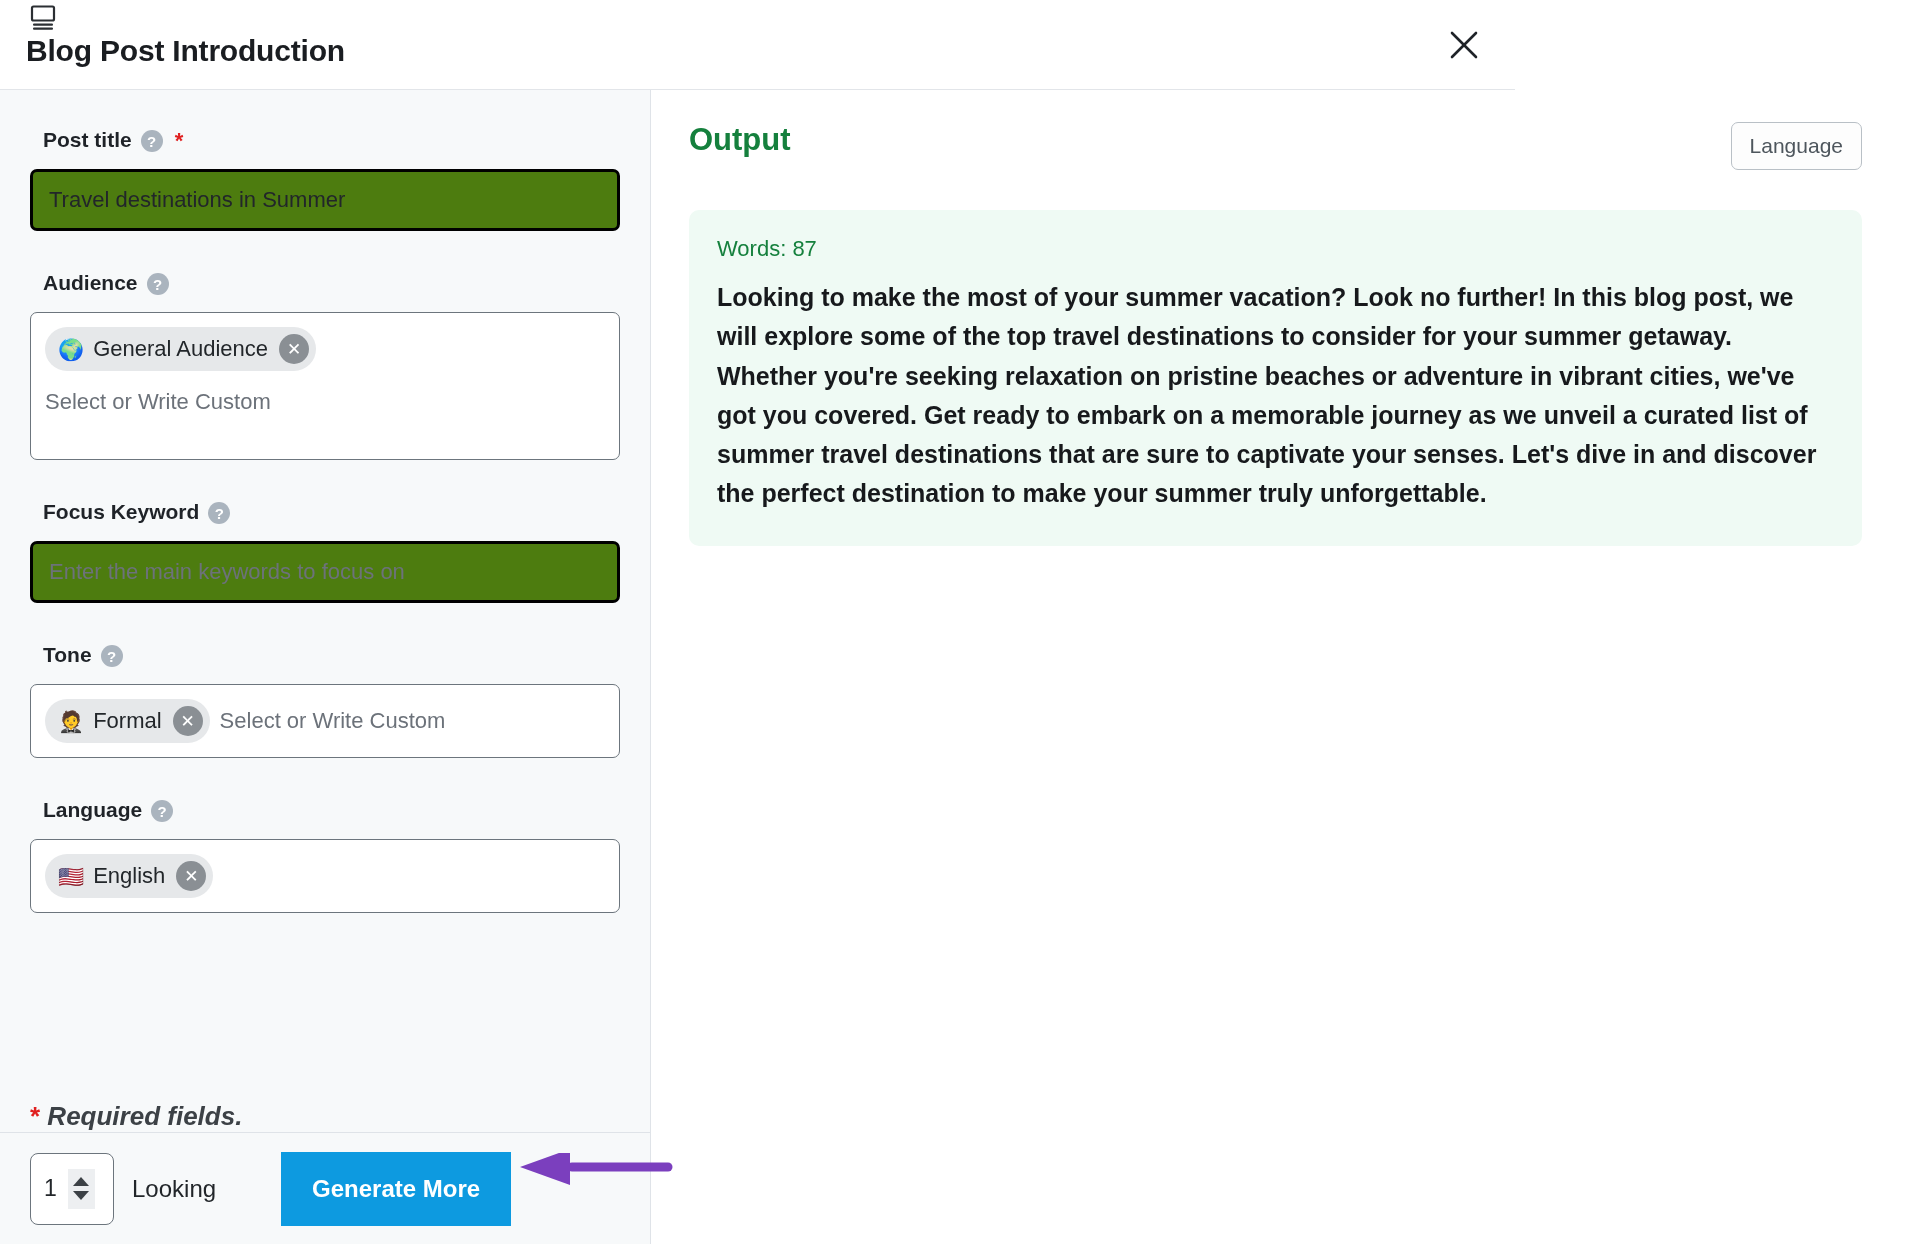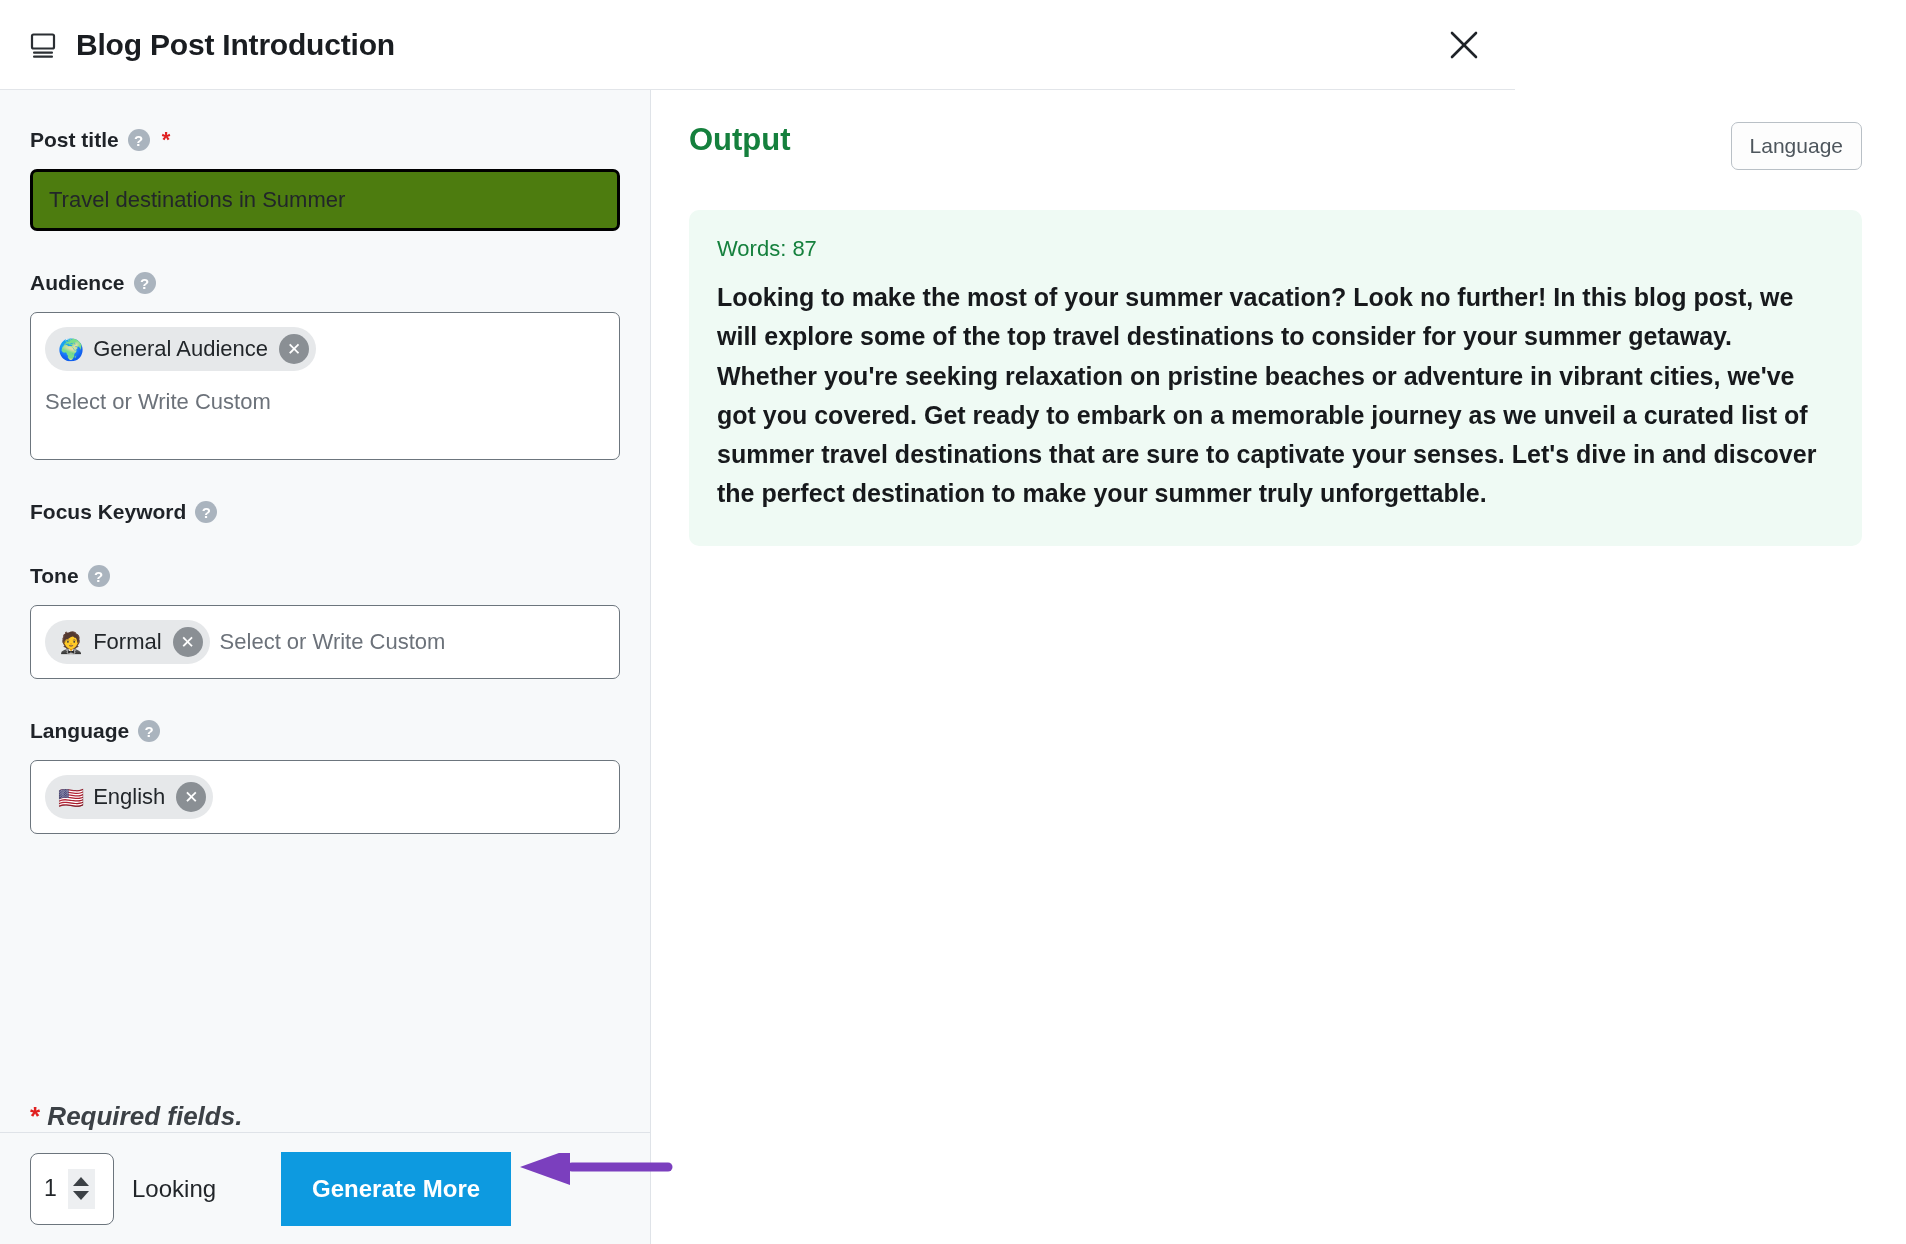--- a/index.html
+++ b/index.html
@@ -13,22 +13,23 @@
 
   
   .modal-header {
     position: absolute;
     top: 0; left: 0;
     width: 1515px;
     height: 90px;
     background: #ffffff;
     border-bottom: 1px solid #e2e5e9;
     display: flex;
-    align-items: center;
+    align-items: flex-start;
     padding: 0 26px;
+    flex-direction: column;
   }
   .header-icon {
     width: 34px; height: 34px;
     margin-right: 16px;
     display: flex; align-items: center; justify-content: center;
     flex: 0 0 auto;
   }
   .header-title {
     font-size: 30px;
     font-weight: bold;
@@ -65,25 +66,26 @@
     flex-direction: column;
   }
   .fields {
     flex: 1 1 auto;
     padding: 38px 30px 0 30px;
     overflow: hidden;
   }
   .field { margin-bottom: 40px; }
   .field-label {
     display: flex;
-    align-items: center;
+    align-items: flex-end;
     font-size: 21px;
     font-weight: bold;
     color: #1f2328;
     margin-bottom: 17px;
+    margin-left: 13px;
   }
   .help-icon {
     display: inline-flex;
     align-items: center; justify-content: center;
     width: 22px; height: 22px;
     border-radius: 50%;
     background: #aab4be;
     color: #ffffff;
     font-size: 15px;
     font-weight: bold;
@@ -334,20 +336,21 @@
           </span>
           <span class="tag-placeholder own-row">Select or Write Custom</span>
         </div>
       </div>
 
       <div class="field">
         <div class="field-label">
           <span>Focus Keyword</span>
           <span class="help-icon">?</span>
         </div>
+        <input class="text-input" type="text" placeholder="Enter the main keywords to focus on" style="">
       </div>
 
       <div class="field">
         <div class="field-label">
           <span>Tone</span>
           <span class="help-icon">?</span>
         </div>
         <div class="tag-box single-row">
           <span class="tag">
             <span class="tag-emoji">🤵</span>

